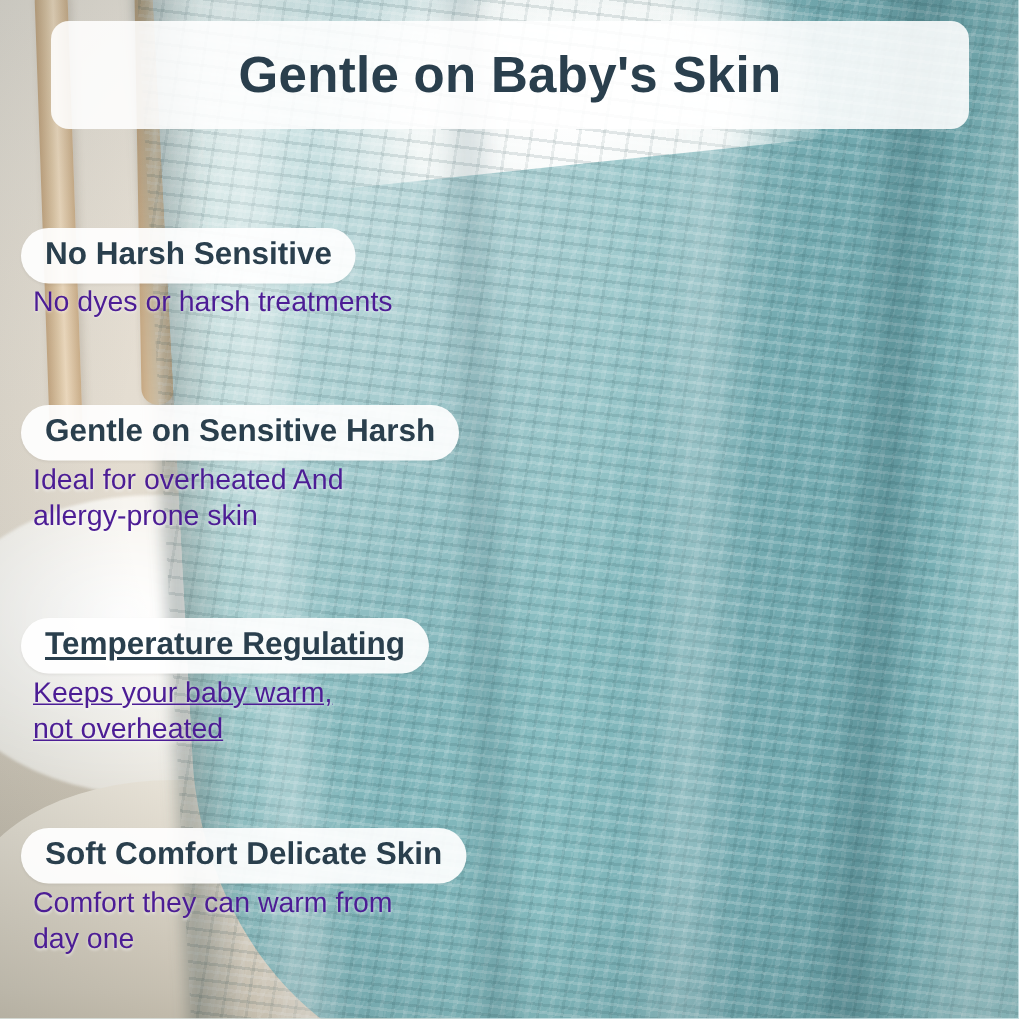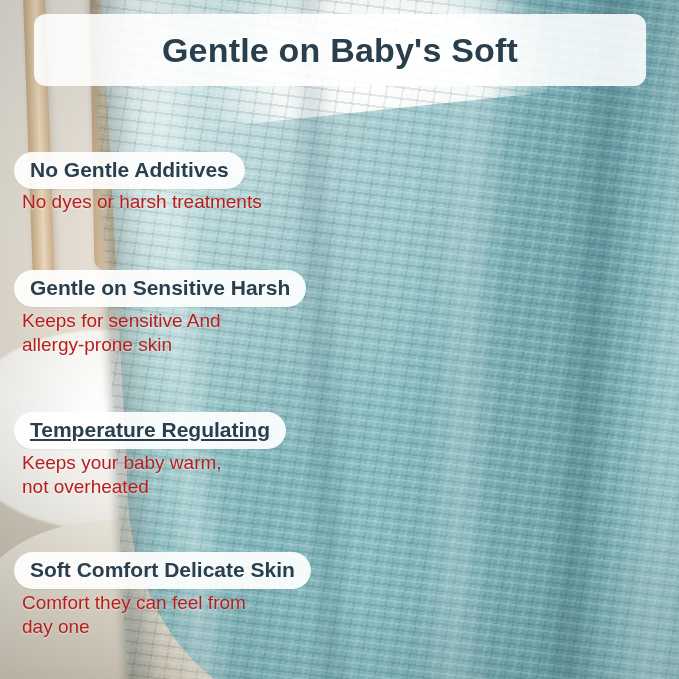--- a/index.html
+++ b/index.html
@@ -189,32 +189,32 @@
     font-size: 21px;
     font-weight: bold;
     color: #2a3f4d;
     white-space: nowrap;
     box-shadow: 0 1px 2px rgba(0,0,0,.06);
   }
   .desc {
     position: absolute;
     font-size: 19px;
     line-height: 24px;
-    color: #b91c1c;
+    color: #4c1d95;
     white-space: pre-line;
     text-shadow: 0 1px 2px rgba(255,255,255,.55);
   }
 
   
   .feat1-pill { left: 14px; top: 152px; }
   .feat1-desc { left: 22px; top: 190px; }
   .feat2-pill { left: 14px; top: 270px; }
   .feat2-desc { left: 22px; top: 309px; }
   .feat3-pill { left: 14px; top: 412px; text-decoration: underline; }
-  .feat3-desc { left: 22px; top: 451px; }
+  .feat3-desc { left: 22px; top: 451px; text-decoration: underline; }
   .feat4-pill { left: 14px; top: 552px; }
   .feat4-desc { left: 22px; top: 591px; }
 </style>
 </head>
 <body>
 
 <div id="canvas">
 
   <div class="photo">
     <div class="bg-room"></div>
@@ -232,30 +232,30 @@
     <div class="fold f1"></div>
     <div class="fold f2"></div>
     <div class="fold f3"></div>
     <div class="fold f4"></div>
     <div class="fold f5"></div>
     <div class="edge-shadow"></div>
     <div class="vignette"></div>
   </div>
 
   <div class="title-plate"></div>
-  <div class="title-text">Gentle on Baby's Soft</div>
-
-  <div class="pill feat1-pill">No Gentle Additives</div>
+  <div class="title-text">Gentle on Baby's Skin</div>
+
+  <div class="pill feat1-pill">No Harsh Sensitive</div>
   <div class="desc feat1-desc">No dyes or harsh treatments</div>
 
   <div class="pill feat2-pill">Gentle on Sensitive Harsh</div>
-  <div class="desc feat2-desc">Keeps for sensitive And
+  <div class="desc feat2-desc">Ideal for overheated And
 allergy-prone skin</div>
 
   <div class="pill feat3-pill">Temperature Regulating</div>
   <div class="desc feat3-desc">Keeps your baby warm,
 not overheated</div>
 
   <div class="pill feat4-pill">Soft Comfort Delicate Skin</div>
-  <div class="desc feat4-desc">Comfort they can feel from
+  <div class="desc feat4-desc">Comfort they can warm from
 day one</div>
 
 </div>
 
 </body></html>

